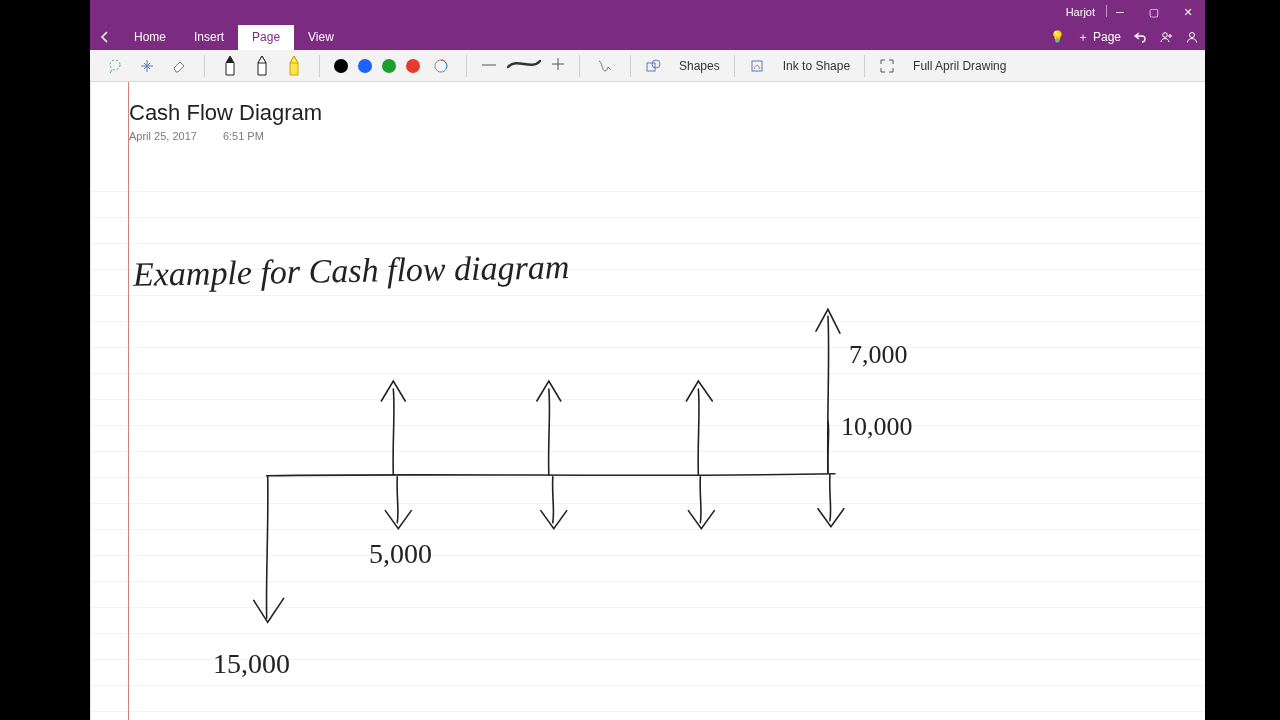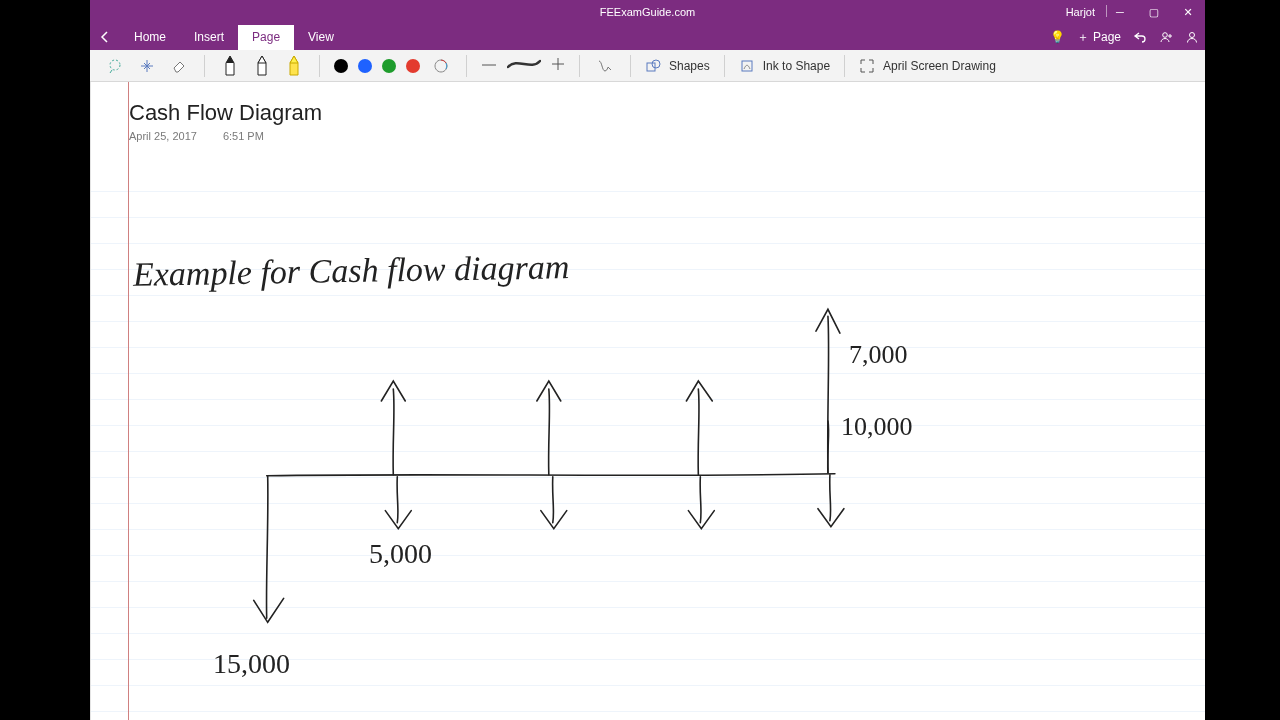--- a/index.html
+++ b/index.html
@@ -18,40 +18,39 @@
   .tab.active { background:#fff; color:#7c2c80; }
   .rightctrls { position:absolute; right:6px; top:0; height:26px; display:flex; align-items:center; gap:12px; color:#fff; font-size:12px; }
   .rightctrls .item { display:flex; align-items:center; gap:4px; }
   
   .toolbar { height:32px; background:#f3f3f3; border-bottom:1px solid #d8d8d8; display:flex; align-items:center; padding:0 8px; gap:8px; }
   .toolgroup { display:flex; align-items:center; gap:10px; padding:0 6px; }
   .sep { width:1px; height:22px; background:#d0d0d0; }
   .penslot { width:22px; height:24px; display:flex; align-items:center; justify-content:center; position:relative;}
   .pen-svg { width:14px; height:22px; }
   .colordot { width:14px; height:14px; border-radius:50%; }
-  .toollabel { font-size:12px; color:#333; display:flex; align-items:center; gap:8px; }
+  .toollabel { font-size:12px; color:#333; display:flex; align-items:center; gap:18px; }
   .toolicon { font-size:13px; color:#444; }
   
   .page { flex:1; position:relative; background:#fff; overflow:hidden; border-left:1px solid #e4e4e4;}
   .margin-line { position:absolute; left:37px; top:0; bottom:0; width:1px; background:#d08080; }
   .ruled { position:absolute; left:0; right:0; height:26px; border-bottom:1px solid #eef4fb; }
   .page-title { position:absolute; left:38px; top:18px; font-size:22px; font-weight:400; color:#222; }
   .page-meta  { position:absolute; left:38px; top:48px; font-size:11px; color:#7a7a7a; display:flex; gap:26px;align-items:center;}
   
   .hand { font-family: "Segoe Script","Brush Script MT",cursive; color:#222; position:absolute; }
   .hw-title { left:42px; top:170px; font-size:34px; font-style:italic; transform:rotate(-1deg);}
   .drawing { position:absolute; left:0; top:0; width:100%; height:100%; pointer-events:none;}
 </style>
 </head>
 <body>
 
 <div class="app">
 
   <div class="titlebar">
-    <div class="center">FEExamGuide.com</div>
     <div class="user">Harjot</div>
     <div style="position:absolute; right:98px; top:5px; width:1px; height:12px; background:rgba(255,255,255,.5);"></div>
     <div class="winbtn min">─</div>
     <div class="winbtn max">▢</div>
     <div class="winbtn close">✕</div>
   </div>
 
   <div class="tabsrow">
     <div class="backbtn">
       <svg width="14" height="14" viewBox="0 0 14 14">
@@ -179,21 +178,21 @@
           </svg>
         <span>Ink to Shape</span>
       </span>
     </div>
     <div class="sep"></div>
     <div class="toolgroup">
       <span class="toollabel">
         <svg width="16" height="16" viewBox="0 0 16 16">
             <path d="M2 6V2h4M14 6V2h-4M2 10v4h4M14 10v4h-4" stroke="#555" fill="none"></path>
           </svg>
-        <span>April Screen Drawing</span>
+        <span>Full April Drawing</span>
       </span>
     </div>
   </div>
 
   <div class="page">
 
     <div>
       <div class="ruled" style="top:84px"></div>
         <div class="ruled" style="top:110px"></div>
       <div class="ruled" style="top:136px"></div>

